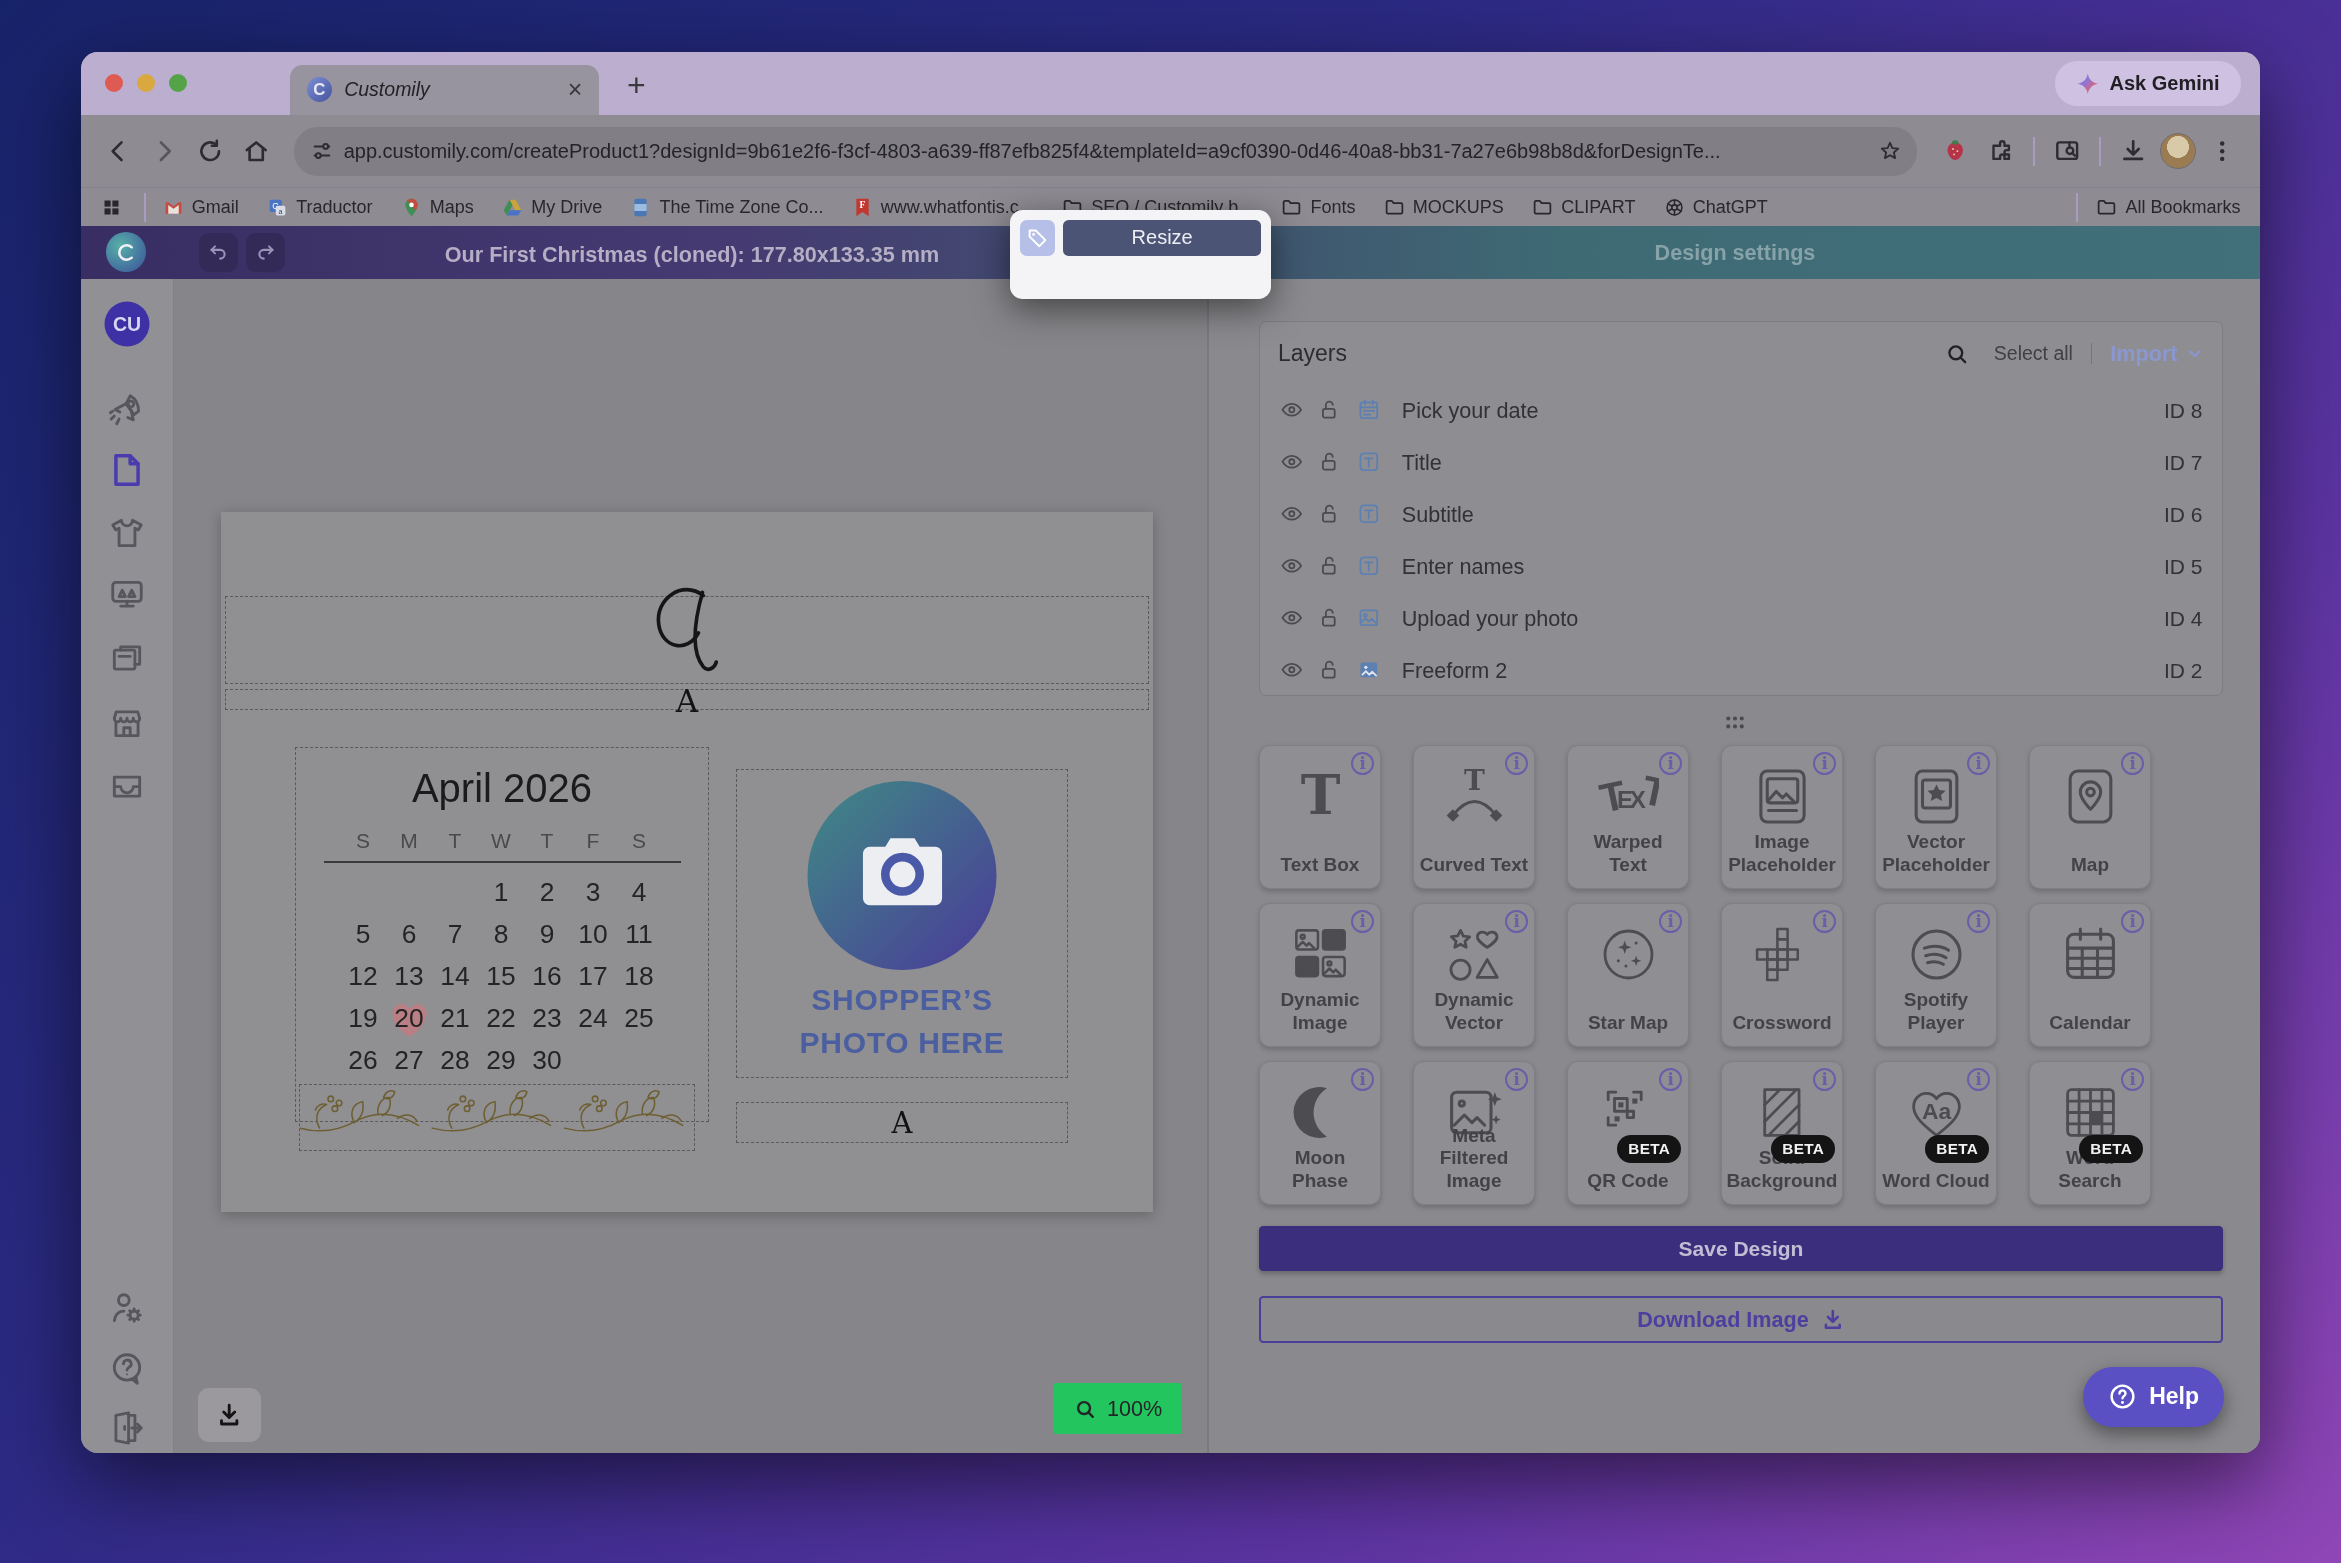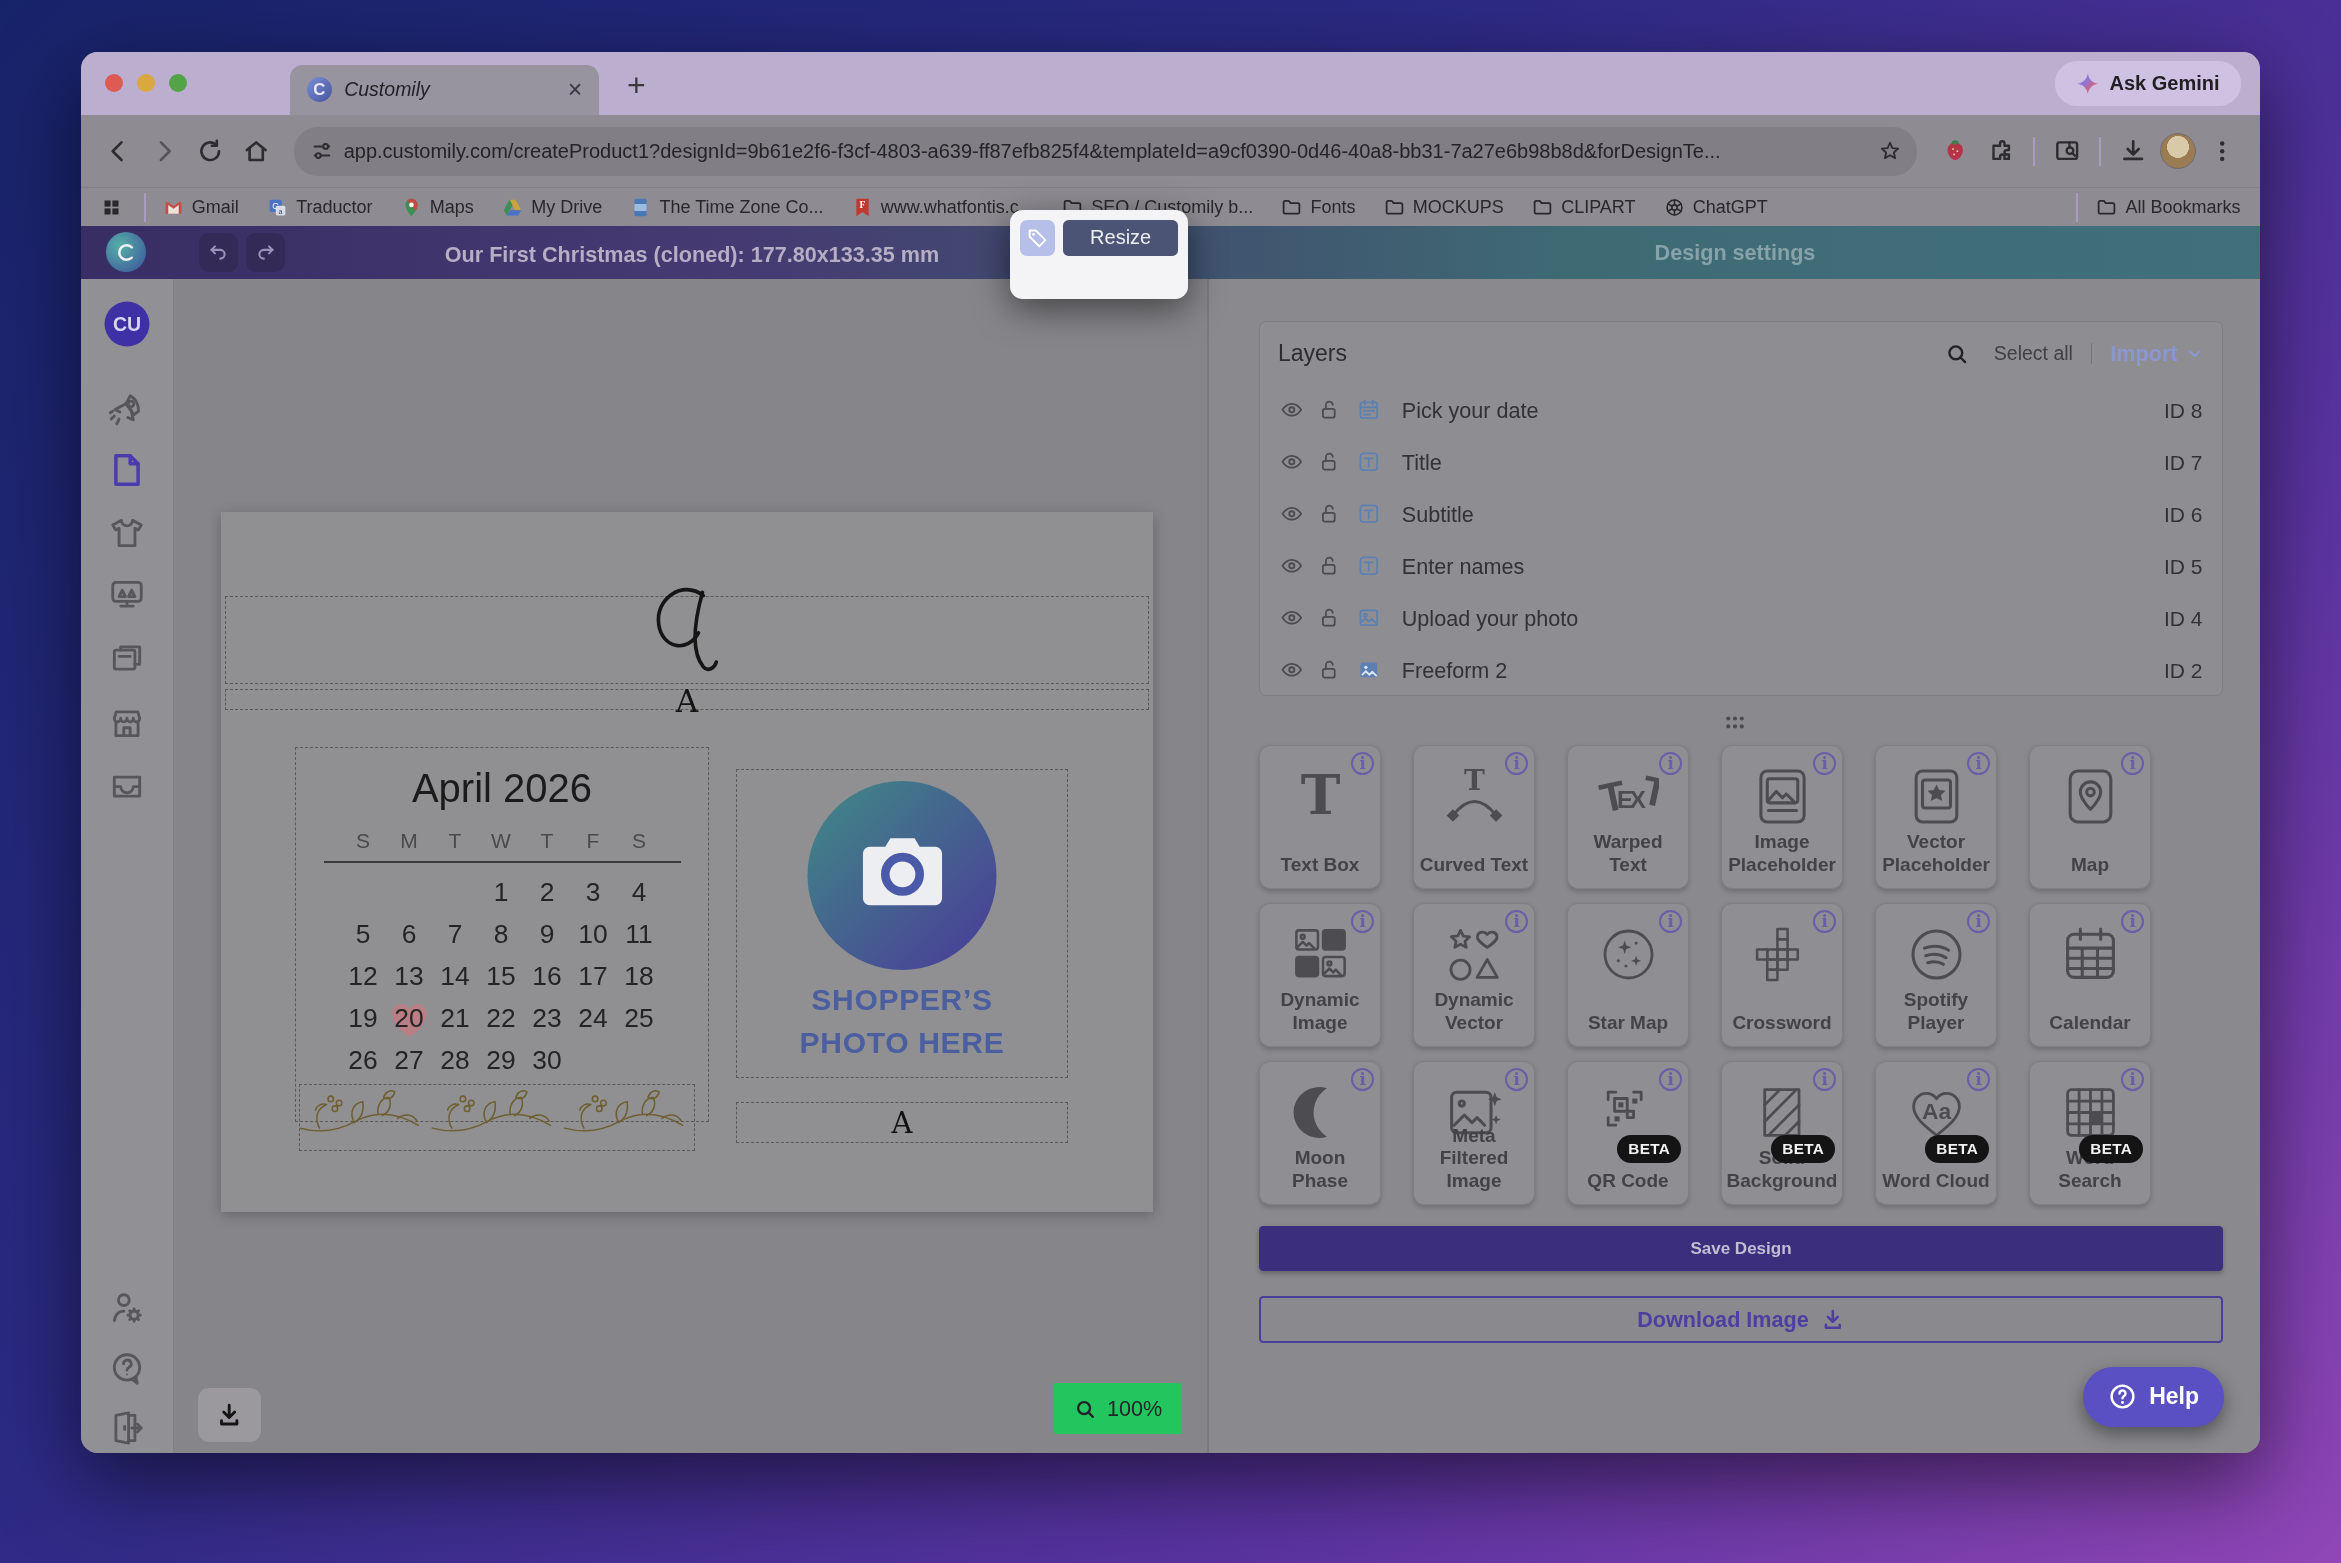--- a/index.html
+++ b/index.html
@@ -129,32 +129,32 @@
     align-items:center; justify-content:center; color:#4c4c51; }
   .ecard .eicon svg { width:61px; height:61px; }
   .ecard .elabel { position:absolute; bottom:11px; left:4.2px; right:4.2px; text-align:center;
     font-size:19px; font-weight:bold; color:#434347; line-height:1.2; }
   .einfo { position:absolute; top:5.6px; right:5.6px; width:23.6px; height:23.6px; border:2.1px solid #6b5da8;
     border-radius:50%; color:#6b5da8; font-family:"DejaVu Serif", serif; font-weight:bold; font-size:16.7px;
     display:flex; align-items:center; justify-content:center; }
   .beta { position:absolute; right:7px; top:73px; background:#141414; color:#f2f2f2; font-size:15.3px;
     font-weight:bold; padding:4.9px 11px; border-radius:14px; letter-spacing:0.3px; }
   .save-btn { position:absolute; left:50px; top:947px; width:964px; height:45px; background:#3a2e7d;
-    border-radius:4.2px; display:flex; align-items:center; justify-content:center; font-size:17px;
+    border-radius:4.2px; display:flex; align-items:center; justify-content:center; font-size:21px;
     font-weight:bold; color:#c3bdd4; box-shadow:0 2.1px 5.6px rgba(0,0,0,.25); }
   .dlimg-btn { position:absolute; left:50px; top:1017px; width:964px; height:47px; border:2.1px solid #4a3f98;
     border-radius:4.2px; display:flex; align-items:center; justify-content:center; gap:12.5px;
     font-size:21.6px; font-weight:bold; color:#4c3fa0; }
   .dlimg-btn svg { width:23.6px; height:23.6px; }
   .help-btn { position:absolute; right:36px; bottom:26.4px; height:60px; padding:0 25px; border-radius:30px;
     background:#5a50c4; color:#fff; display:flex; align-items:center; gap:12.5px; font-size:23px;
     font-weight:bold; box-shadow:0 7px 18px rgba(0,0,0,.4); }
   .help-btn svg { width:29px; height:29px; }
   
-  .popup { position:absolute; left:1010px; top:210px; width:178px; height:89px; background:#f4f3f6;
+  .popup { position:absolute; left:1010px; top:210px; width:261px; height:89px; background:#f4f3f6;
     border-radius:12.5px; box-shadow:0 9.7px 35px rgba(0,0,0,.5); z-index:50; padding:9.7px; }
   .popup-row { display:flex; gap:8.3px; }
   .tag-chip { width:35px; height:36px; border-radius:7px; background:#b6bfe7; display:flex;
     align-items:center; justify-content:center; color:#fff; }
   .tag-chip svg { width:21px; height:21px; }
   .resize-btn { flex:1; height:36px; border-radius:5.6px; background:#4b5474; color:#eceef4;
     display:flex; align-items:center; justify-content:center; font-size:20px; }
 </style>
 </head>
 <body>

